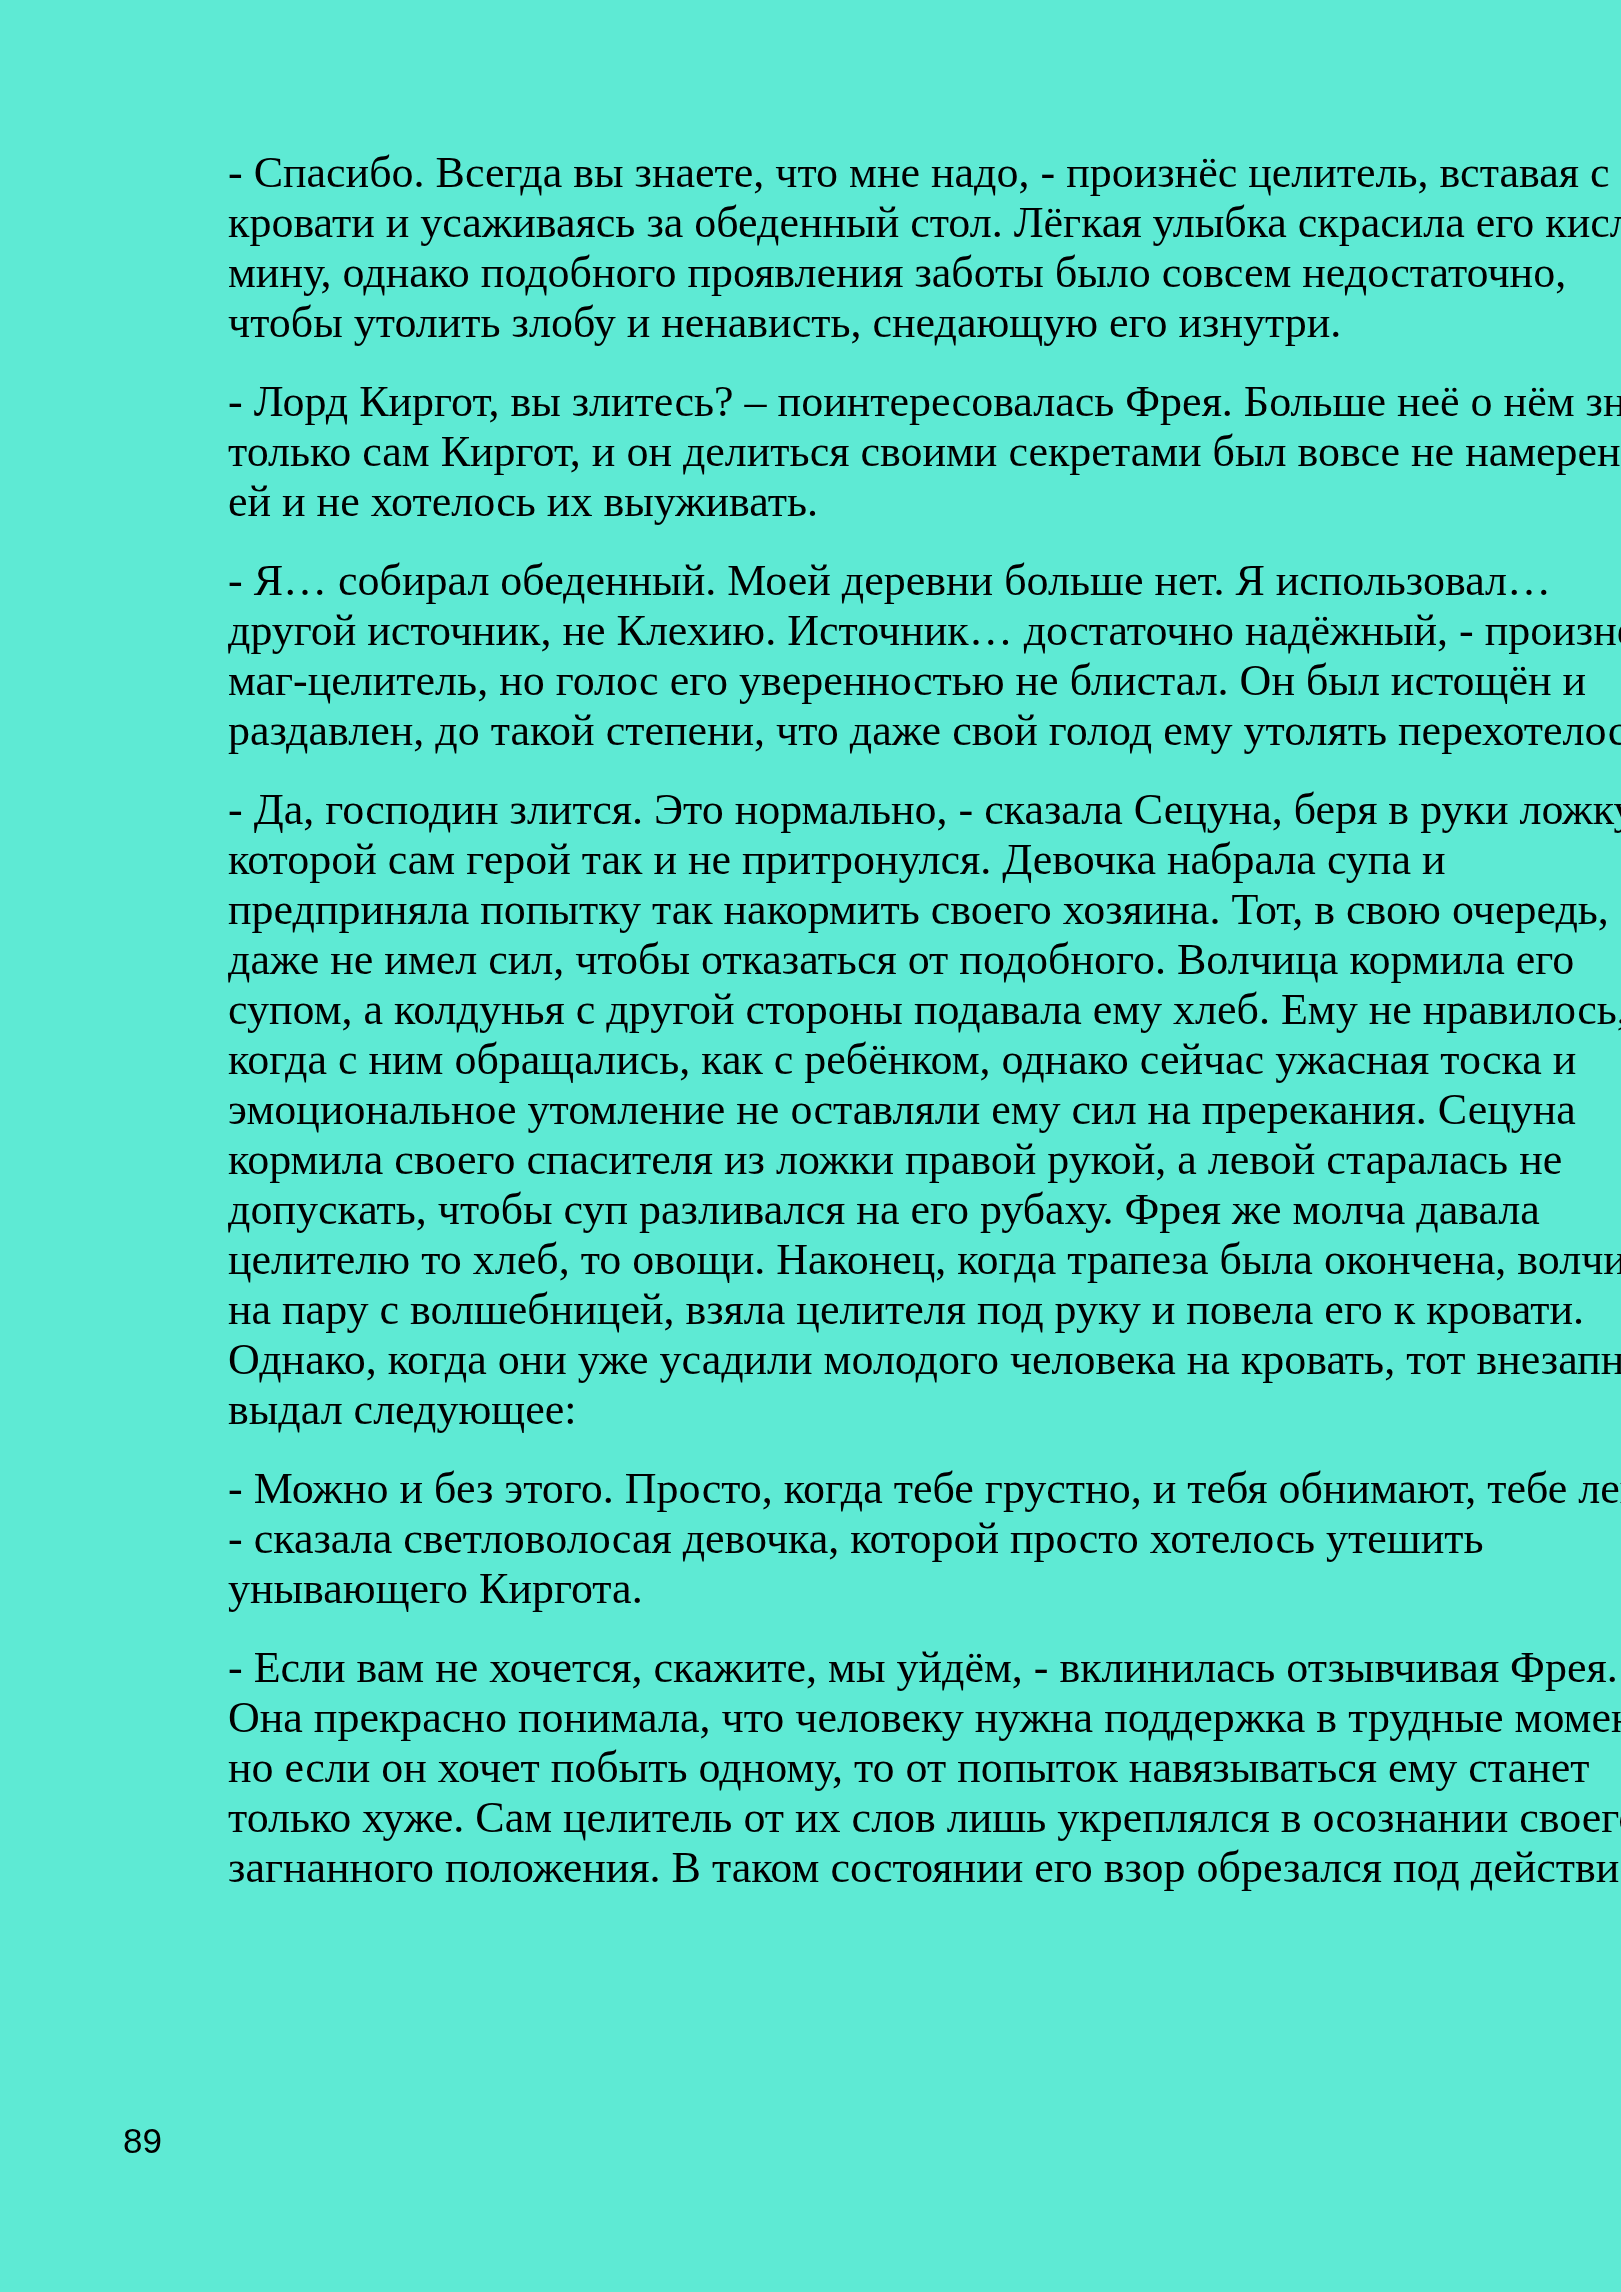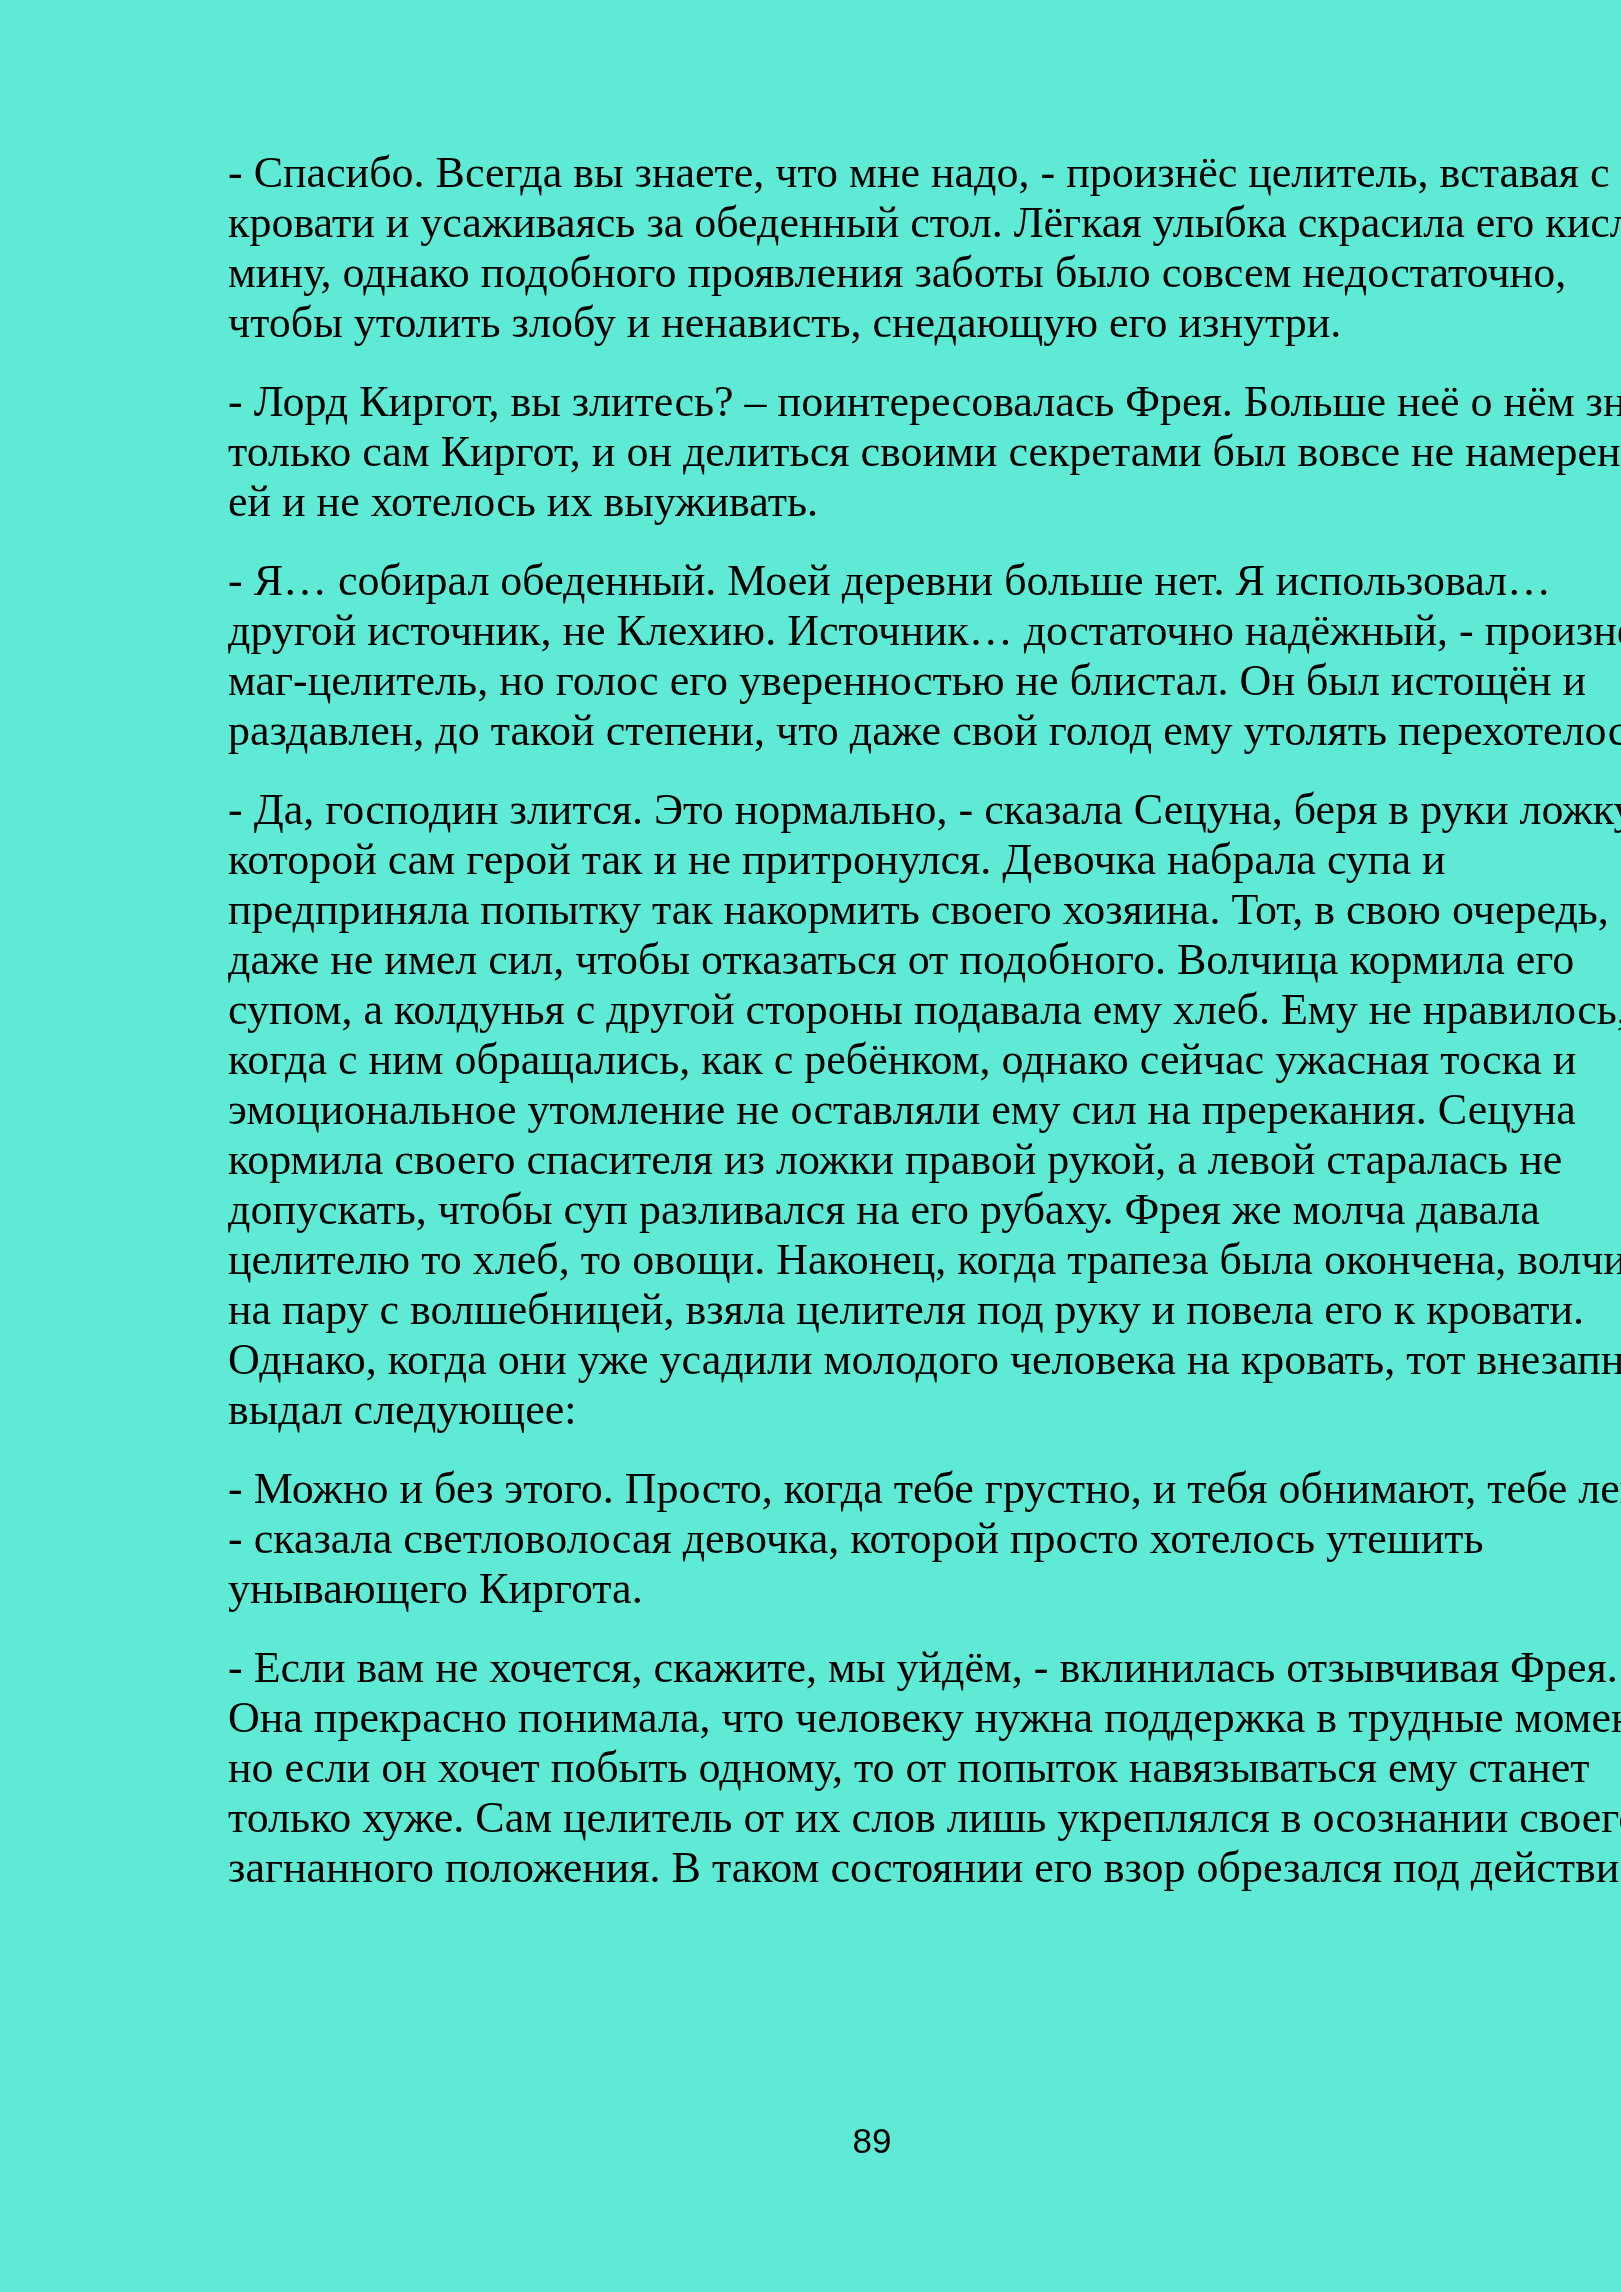--- a/index.html
+++ b/index.html
@@ -27,21 +27,20 @@
   .para {
     margin: 0 0 29px 0;
     white-space: pre;      
     text-align: left;
   }
   .footer {
     position: absolute;
     left: 123px;
     top: 2120px;
     width: 1498px;
-    text-align: center;
     font-family: "Liberation Sans", sans-serif;
     font-size: 35px;
     line-height: 41px;
     color: #000000;
   }
 </style>
 </head>
 <body>
 
 <div class="page">

